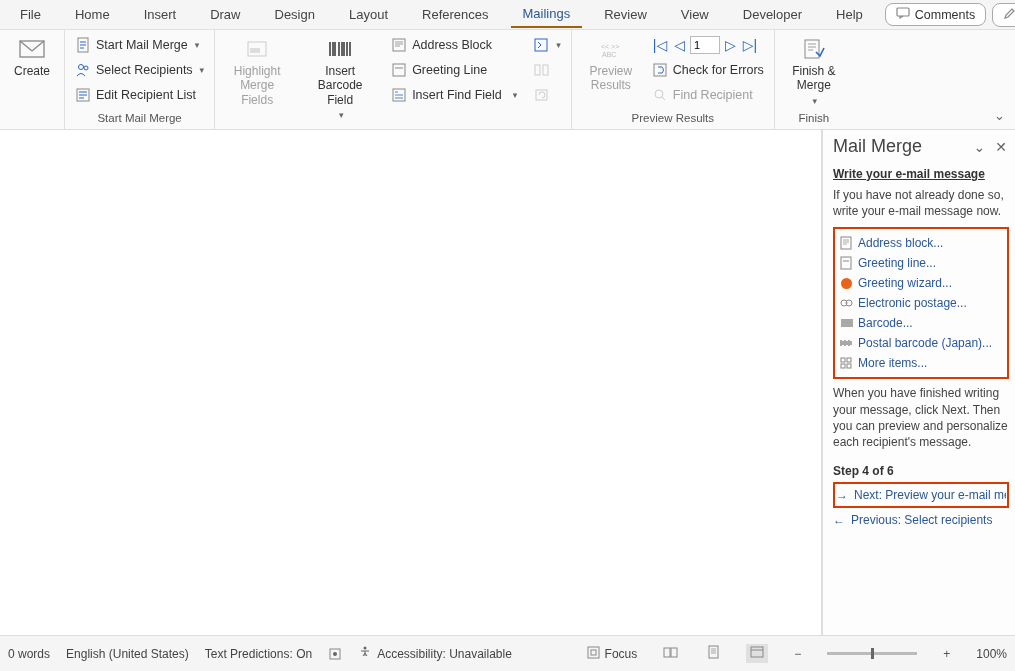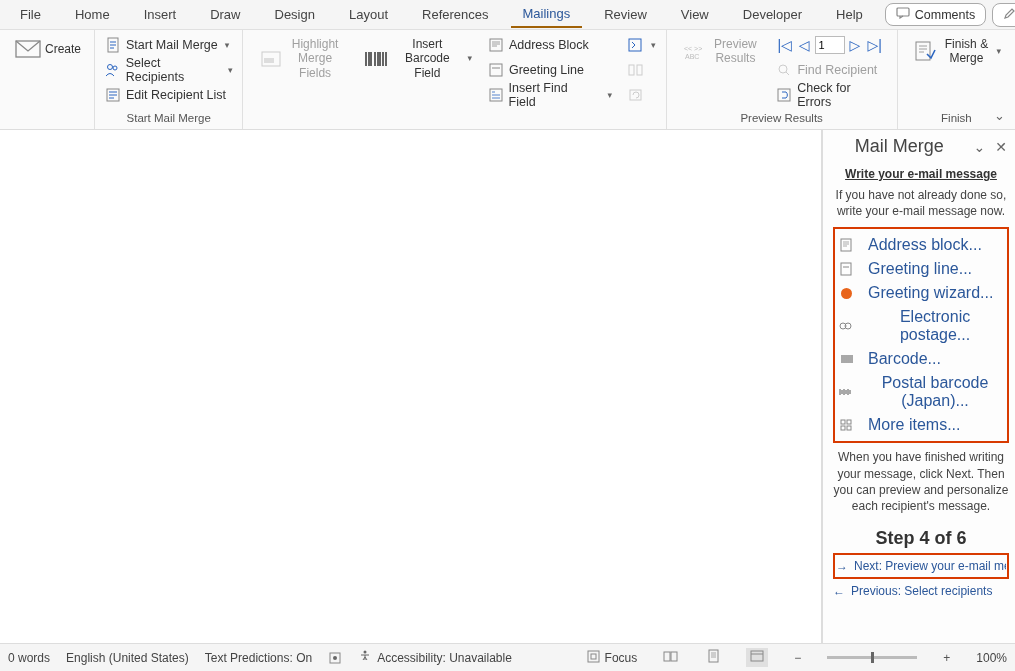--- a/index.html
+++ b/index.html
@@ -11,53 +11,53 @@
 .menu-item.active { color: #2b579a; border-bottom: 2px solid #a16207; font-weight: 500; }
 .menubar-right { margin-left: auto; display: flex; gap: 6px; align-items: center; }
 .comments-btn, .editing-btn { border: 1px solid #aaa; border-radius: 8px; padding: 3px 10px; font-size: 12.5px; display: flex; align-items: center; gap: 5px; background: #fff; cursor: pointer; }
 .share-btn { background: #2b65c0; color: #fff; border-radius: 4px; padding: 4px 8px; display: flex; align-items: center; gap: 3px; cursor: pointer; font-size: 12px; }
 
 
 .ribbon { display: flex; background: #fafafa; border-bottom: 1px solid #ddd; height: 100px; position: relative; }
 .ribbon-group { display: flex; flex-direction: column; border-right: 1px solid #e0e0e0; padding: 3px 6px; }
 .ribbon-group-body { flex: 1; display: flex; align-items: flex-start; gap: 4px; }
 .ribbon-group-label { font-size: 11.5px; color: #555; text-align: center; padding-bottom: 2px; }
-.big-btn { display: flex; align-items: center; justify-content: flex-start; padding: 4px 8px; cursor: pointer; gap: 3px; font-size: 12px; min-width: 50px; text-align: center; line-height: 1.2; }
+.big-btn { display: flex; flex-direction: column; align-items: center; justify-content: flex-start; padding: 4px 8px; cursor: pointer; gap: 3px; font-size: 12px; min-width: 50px; text-align: center; line-height: 1.2; }
 .big-btn .icn { width: 28px; height: 24px; display: flex; align-items: center; justify-content: center; }
 .small-row { display: flex; align-items: center; gap: 5px; padding: 2px 4px; cursor: pointer; font-size: 12.5px; color: #333; height: 24px; }
 .small-row .icn { width: 16px; height: 16px; display: flex; align-items: center; justify-content: center; }
 .vstack { display: flex; flex-direction: column; gap: 1px; }
 .dim { color: #a0a0a0; }
 .caret { font-size: 9px; color: #666; margin-left: 2px; }
 .expand-btn { position: absolute; right: 10px; bottom: 6px; color: #666; cursor: pointer; font-size: 13px; }
 
 
 .nav-row { display: flex; align-items: center; gap: 3px; }
 .nav-ic { color: #2b65c0; font-size: 14px; cursor: pointer; padding: 0 2px; }
 .rec-input { width: 30px; height: 18px; border: 1px solid #bbb; font-size: 11px; text-align: left; padding: 0 3px; }
 
 
-.workspace { display: flex; height: 513px; text-align: center; }
+.workspace { display: flex; height: 513px; }
 .doc-area { flex: 1; background: #fff; border-right: 2px solid #ddd; }
 .pane { width: 192px; background: #fdfdfd; padding: 6px 6px 6px 10px; overflow: hidden; }
 .pane-head { display: flex; align-items: center; gap: 6px; margin-bottom: 10px; }
 .pane-title { font-size: 18px; color: #444; flex: 1; }
 .pane-ic { color: #666; cursor: pointer; font-size: 14px; padding: 2px; }
 .pane-section-title { font-weight: 600; font-size: 12px; margin-bottom: 6px; text-decoration: underline; }
 .pane-text { font-size: 12px; color: #444; line-height: 1.35; margin-bottom: 8px; }
 .link-box { border: 2px solid #d83b01; padding: 4px 2px; margin-bottom: 6px; }
-.pane-link { display: flex; align-items: center; gap: 15px; font-size: 16px; color: #2b579a; padding: 3px 2px; cursor: pointer; }
+.pane-link { display: flex; align-items: center; gap: 5px; font-size: 12px; color: #2b579a; padding: 3px 2px; cursor: pointer; }
 .pane-link .licn { width: 14px; height: 14px; display: flex; align-items: center; justify-content: center; }
-.step-label { font-weight: 600; font-size: 18px; margin-top: 14px; margin-bottom: 4px; }
+.step-label { font-weight: 600; font-size: 12px; margin-top: 14px; margin-bottom: 4px; }
 .nav-box { border: 2px solid #d83b01; padding: 2px 1px; margin-bottom: 3px; }
 .nav-link { display: flex; align-items: center; gap: 6px; font-size: 12px; color: #2b579a; cursor: pointer; padding: 2px 0; white-space: nowrap; overflow: hidden; }
 .dot-orange { width: 11px; height: 11px; background: #e8641b; border-radius: 50%; }
 
 
-.statusbar { position: absolute; bottom: 0; left: 0; right: 0; height: 28px; background: #f5f5f5; border-top: 1px solid #ddd; display: flex; align-items: center; padding: 0 8px; font-size: 12px; color: #444; gap: 16px; }
+.statusbar { position: absolute; bottom: 0; left: 0; right: 0; height: 36px; background: #f5f5f5; border-top: 1px solid #ddd; display: flex; align-items: center; padding: 0 8px; font-size: 12px; color: #444; gap: 16px; }
 .status-item { display: flex; align-items: center; gap: 5px; cursor: pointer; }
 .status-right { margin-left: auto; display: flex; align-items: center; gap: 23px; }
 .view-ic { color: #555; cursor: pointer; padding: 0 3px; }
 .zoom-slider { width: 90px; height: 3px; background: #bbb; position: relative; }
 .zoom-thumb { position: absolute; left: 44px; top: -4px; width: 3px; height: 11px; background: #666; }
 
 
 .blue { stroke: #2b65c0; fill: none; }
 .grayc { stroke: #888; fill: none; }
 </style>
@@ -255,38 +255,38 @@
         <span style="max-width:50px;">Preview Results</span>
       </div>
       <div class="vstack">
         <div class="nav-row" style="height:24px;padding:0 3px;">
           <span class="nav-ic">|◁</span>
           <span class="nav-ic">◁</span>
           <input class="rec-input" value="1" style="">
           <span class="nav-ic">▷</span>
           <span class="nav-ic">▷|</span>
         </div>
-        <div class="small-row dim">
-          <span class="icn">
-              <svg width="14" height="14">
-                <circle cx="6" cy="6" r="4" stroke="#ccc" fill="none"></circle>
-                <path d="M9 9 L12 12" stroke="#ccc"></path>
-              </svg>
-            </span>
-          <span>Find Recipient</span>
-        </div>
         <div class="small-row">
           <span class="icn">
               <svg width="14" height="14">
                 <rect x="1" y="1" width="12" height="12" class="grayc"></rect>
                 <path d="M5 4 L9 4 M5 10 L9 10" class="blue"></path>
                 <path d="M9 4 A4 4 0 0 1 9 10" class="blue"></path>
               </svg>
             </span>
           <span>Check for Errors</span>
+        </div>
+        <div class="small-row dim">
+          <span class="icn">
+              <svg width="14" height="14">
+                <circle cx="6" cy="6" r="4" stroke="#ccc" fill="none"></circle>
+                <path d="M9 9 L12 12" stroke="#ccc"></path>
+              </svg>
+            </span>
+          <span>Find Recipient</span>
         </div>
       </div>
     </div>
     <div class="ribbon-group-label">Preview Results</div>
   </div>
 
   <div class="ribbon-group" style="border-right:none;">
     <div class="ribbon-group-body">
       <div class="big-btn">
         <span class="icn">

